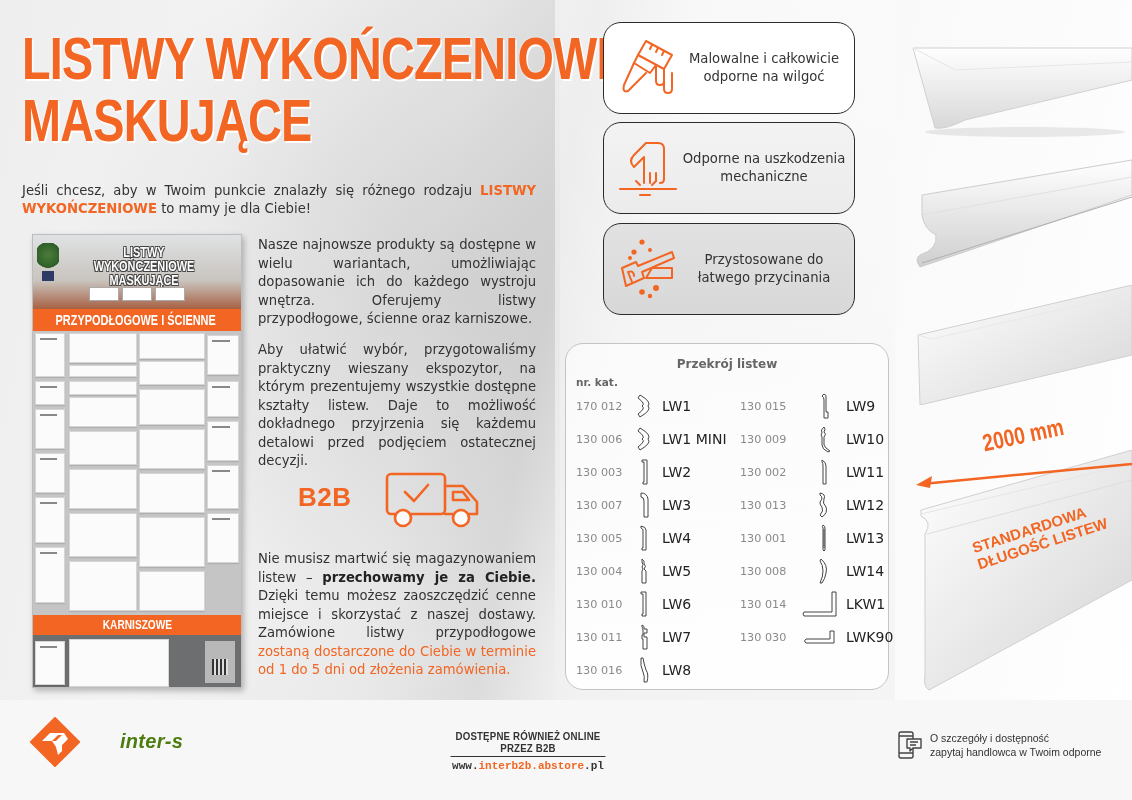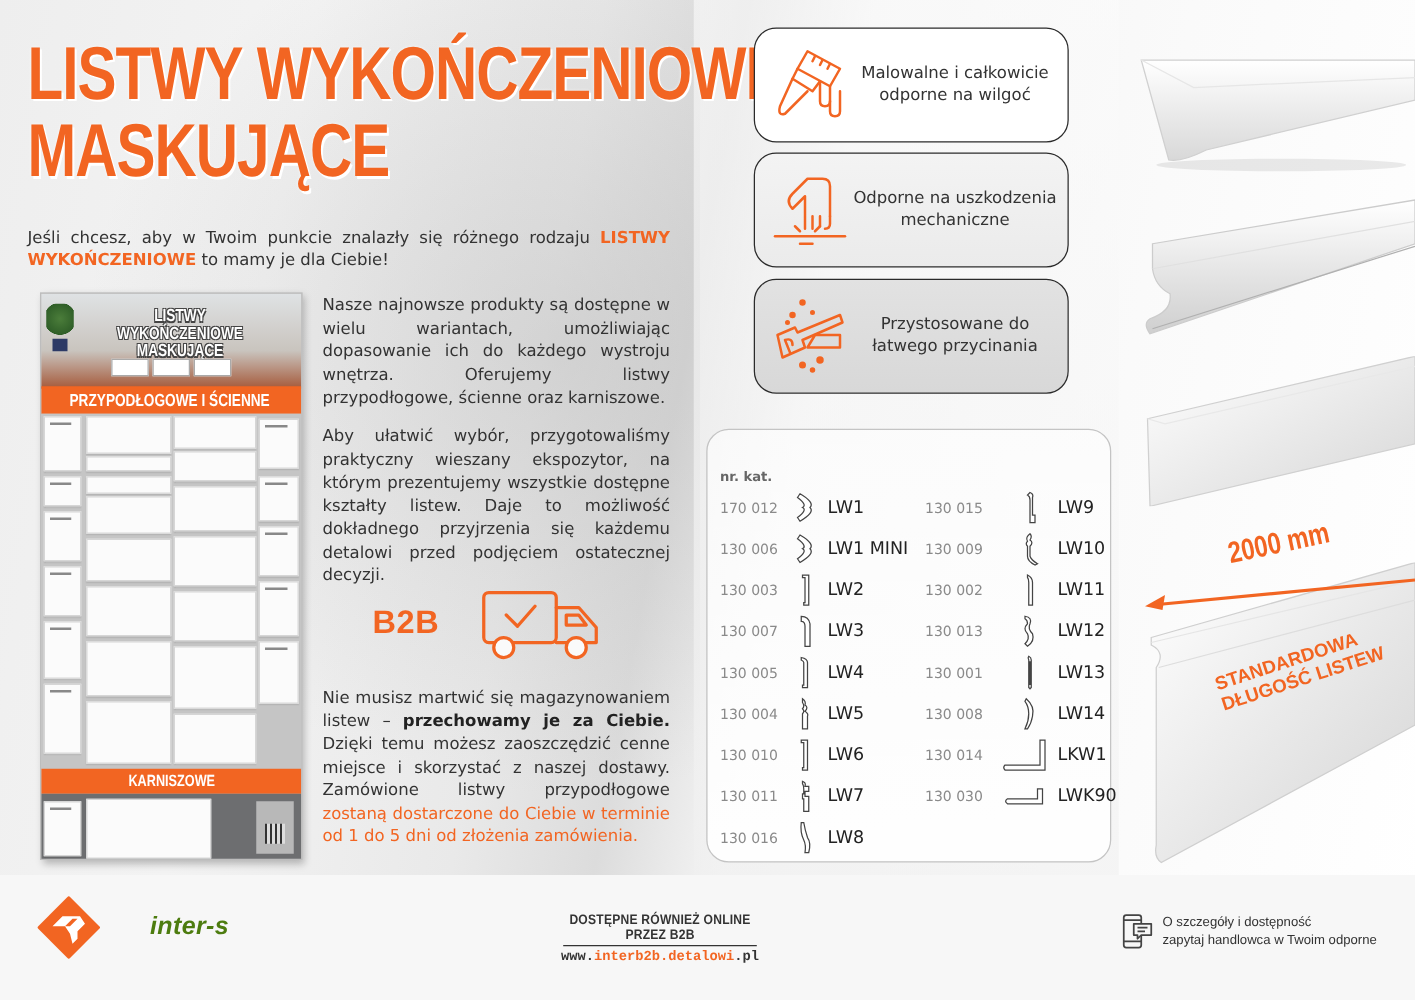--- a/index.html
+++ b/index.html
@@ -304,20 +304,21 @@
     <circle cx="34" cy="16" r="1" fill="#f26522"></circle>
     <circle cx="26" cy="58" r="1.8" fill="#f26522"></circle>
     <circle cx="40" cy="54" r="2" fill="#f26522"></circle>
     <circle cx="34" cy="62" r="1.2" fill="#f26522"></circle>
     <circle cx="14" cy="24" r="1" fill="#f26522"></circle>
   </svg>
   <div class="txt">Przystosowane do łatwego przycinania</div>
 </div>
 
 <div class="profiles">
+  <div class="profiles-title">Przekrój listew</div>
   <div class="profiles-cat">nr. kat.</div>
 
   <div class="prow" style="left:10px;top:51px">
     <span class="num">170 012</span>
     <svg class="shape" viewBox="0 0 22 28" fill="#fff" stroke="#444" stroke-width="1">
         <path d="M6 3 Q18 10 14 14 Q18 18 6 25 L4 22 Q12 16 8 14 Q12 12 4 6 Z"></path>
       </svg>
     <span class="name">LW1</span>
   </div>
   <div class="prow" style="left:10px;top:84px">
@@ -491,21 +492,21 @@
 
 <svg class="logo" viewBox="0 0 50 50">
   <rect x="7" y="7" width="36" height="36" transform="rotate(45 25 25)" fill="#f26522"></rect>
   <path d="M12 24 L20 16 H34 L38 22 L32 28 V34 L28 38 L26 30 L22 24 Z" fill="#ffffff"></path>
   <path d="M22 24 L28 18 H32 L26 24 Z" fill="#f26522"></path>
 </svg>
 <div class="logo-text">inter-s</div>
 
 <div class="online">
   <div class="online-title">DOSTĘPNE RÓWNIEŻ ONLINE PRZEZ B2B</div>
-  <div class="online-url"><span>www.</span><span class="hl">interb2b.detalowi</span><span>.pl</span></div>
+  <div class="online-url"><span>www.</span><span class="hl">interb2b.abstore</span><span>.pl</span></div>
 </div>
 
 <svg class="contact-icon" viewBox="0 0 26 30" fill="none" stroke="#444" stroke-width="1.4" stroke-linejoin="round">
   <rect x="2" y="2" width="14" height="26" rx="2"></rect>
   <path d="M2 6 H16 M2 23 H16"></path>
   <path d="M10 9 H24 V18 H16 L13 21 V18 H10 Z" fill="#f7f7f7"></path>
   <path d="M13 12 H21 M13 15 H19"></path>
 </svg>
 <div class="contact">
   <div>O szczegóły i dostępność</div>

